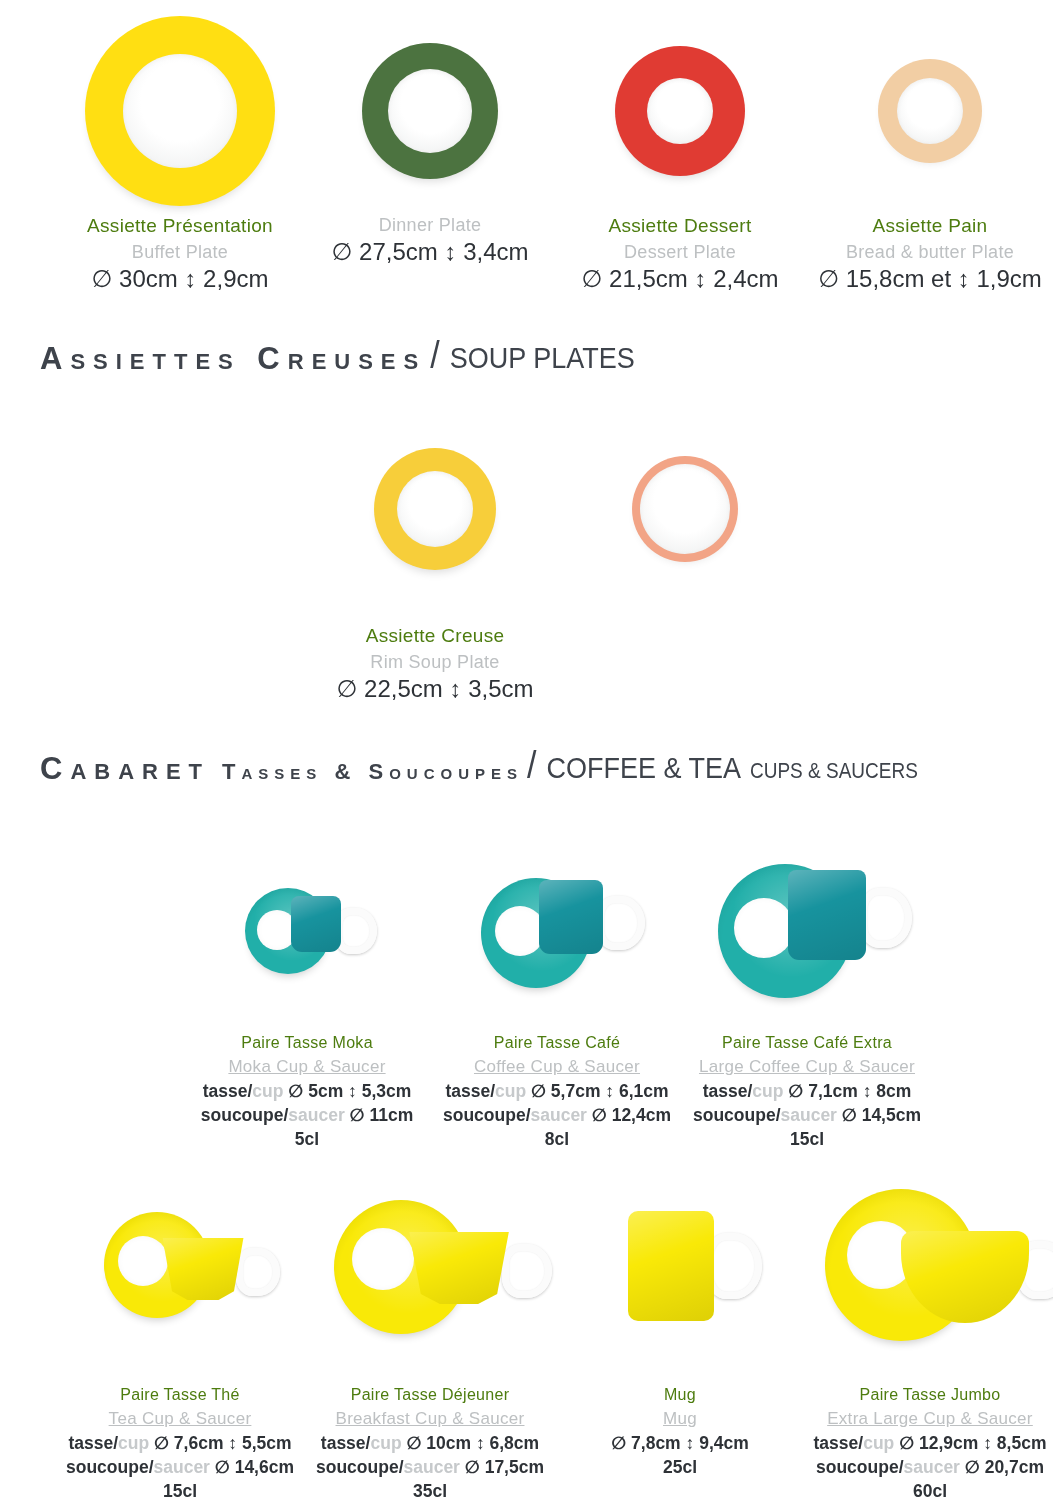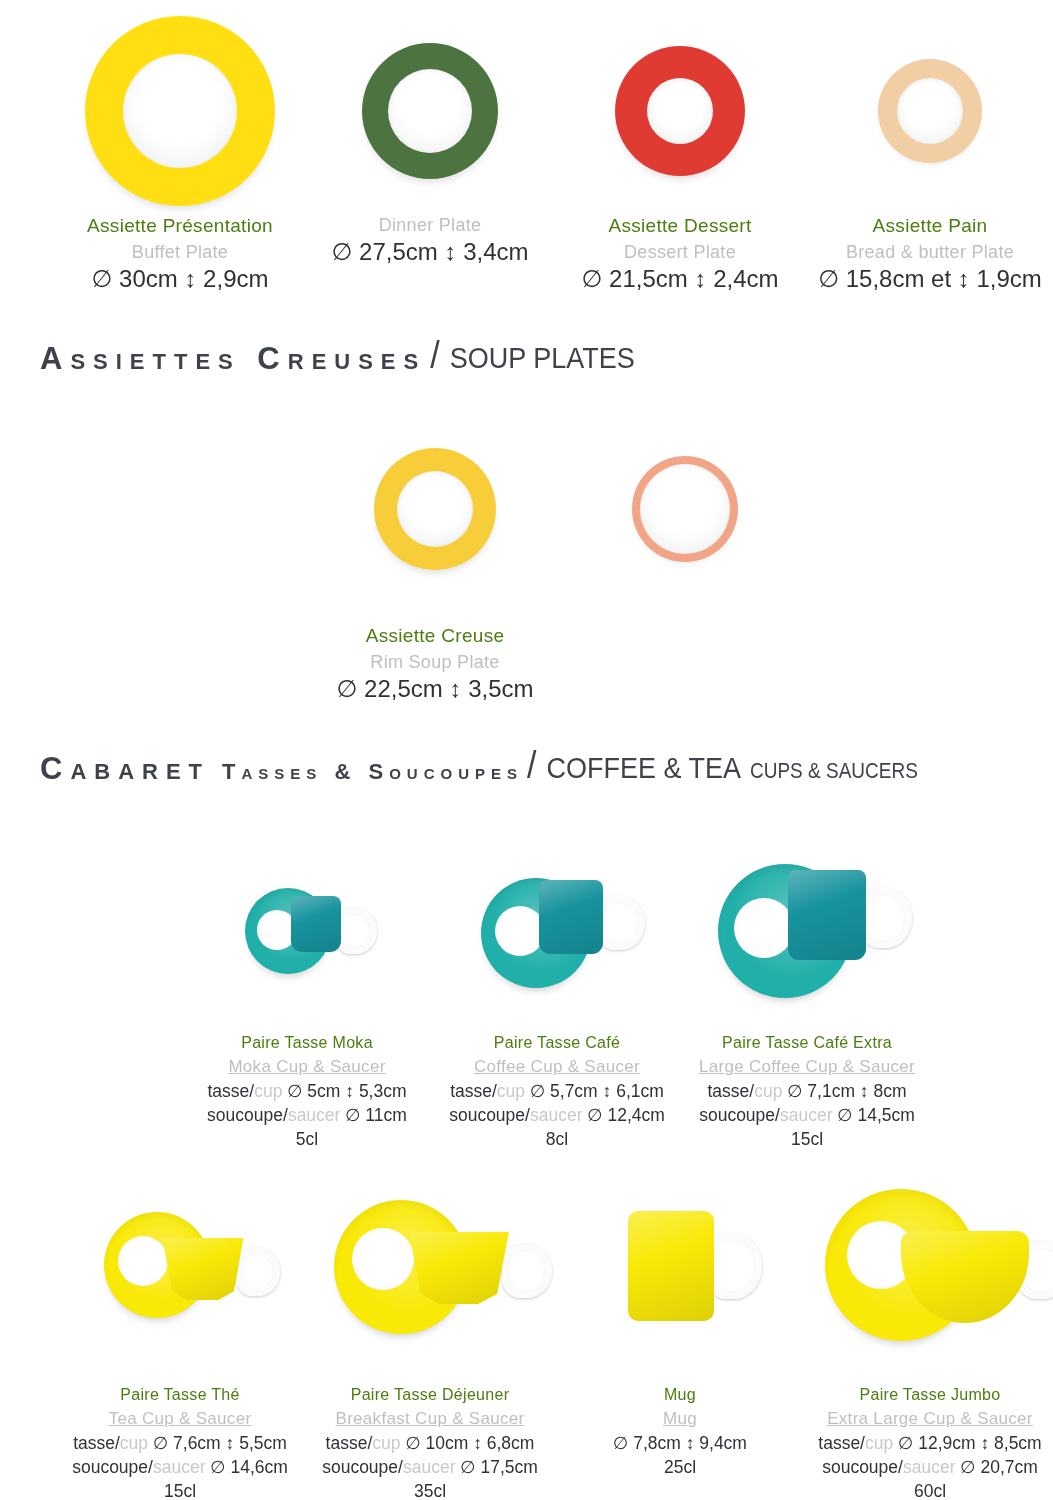--- a/index.html
+++ b/index.html
@@ -18,21 +18,21 @@
   #row3-labels{top:1030px;left:182px;}
   #row4-figs{top:1192px;left:55px;} #row4-figs .col{height:150px;}
   #row4-labels{top:1382px;left:55px;}
 
   
   .lbl-fr{font-size:19px;color:#4d7c0f;line-height:27px;letter-spacing:.3px;}
   .lbl-en{font-size:18px;color:#bdc0c2;line-height:26px;letter-spacing:.3px;}
   .lbl-dim{font-size:24px;color:#2e3237;line-height:27px;}
   .small .lbl-fr{font-size:16px;line-height:25px;}
   .small .lbl-en{font-size:17px;line-height:24px;text-decoration:underline;}
-  .small .lbl-dim{font-size:17.5px;line-height:24px;}
+  .small .lbl-dim{font-size:17.5px;line-height:24px;font-weight:bold;}
   .lt{color:#c6c9cb;}
 
   
   .heading{position:absolute;display:flex;align-items:baseline;color:#3e434b;white-space:nowrap;}
   .h-fr{font-variant:small-caps;font-weight:700;font-size:31px;letter-spacing:8px;}
   .h-fr-sub{font-variant:small-caps;font-weight:700;font-size:22px;letter-spacing:6px;margin-left:12px;text-align:right;}
   .h-sep{font-size:34px;font-weight:400;margin:0 10px 0 4px;display:inline-block;transform:scaleY(1.15);transform-origin:left bottom;}
   .h-en{font-size:27px;font-weight:400;letter-spacing:0;display:inline-block;transform:scaleY(1.12);transform-origin:left bottom;}
   .h-en-sub{font-size:19px;font-weight:400;margin-left:9px;display:inline-block;transform:scaleY(1.12);transform-origin:left bottom;}
   #heading-soup{top:338px;left:40px;}

